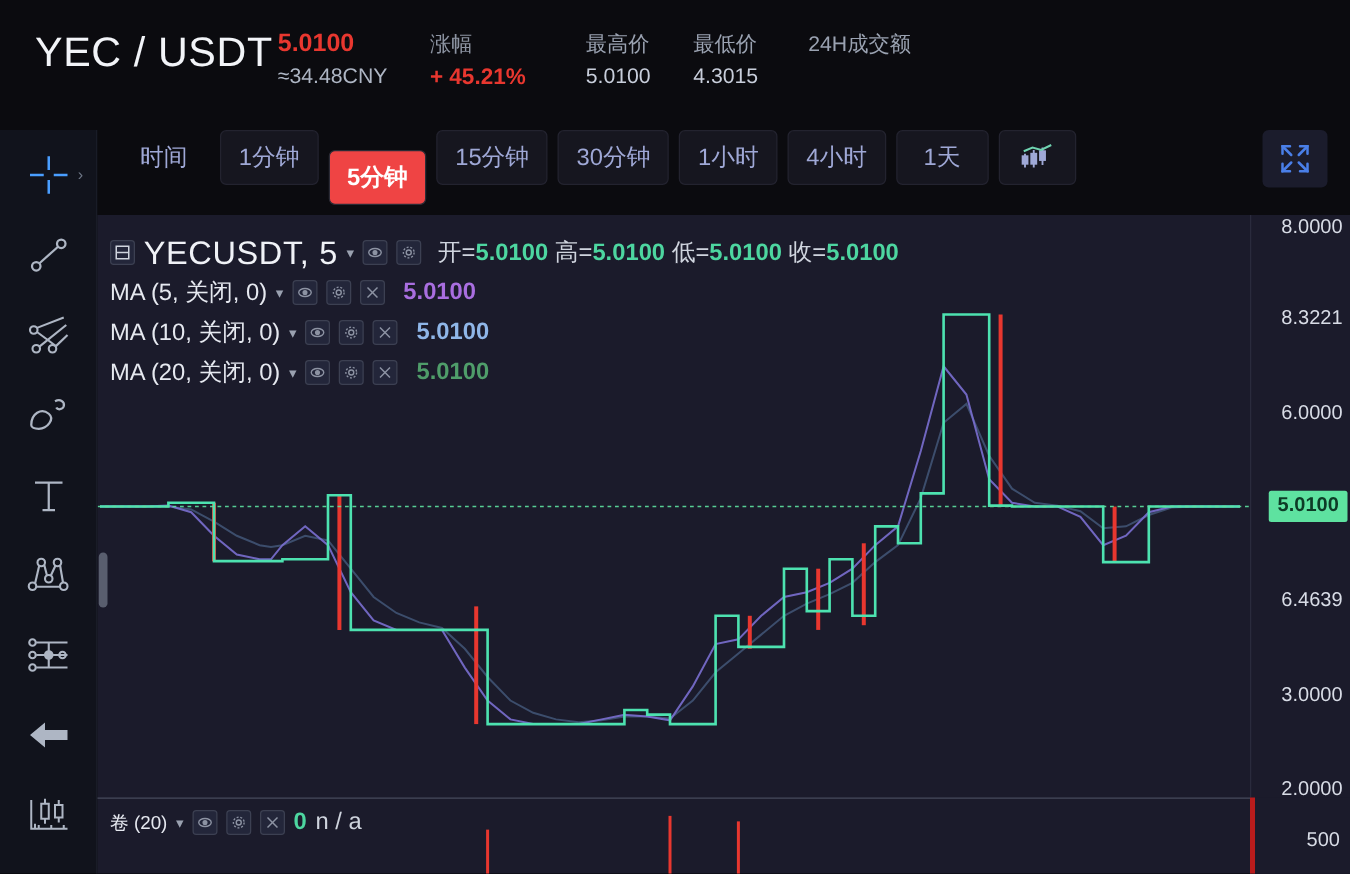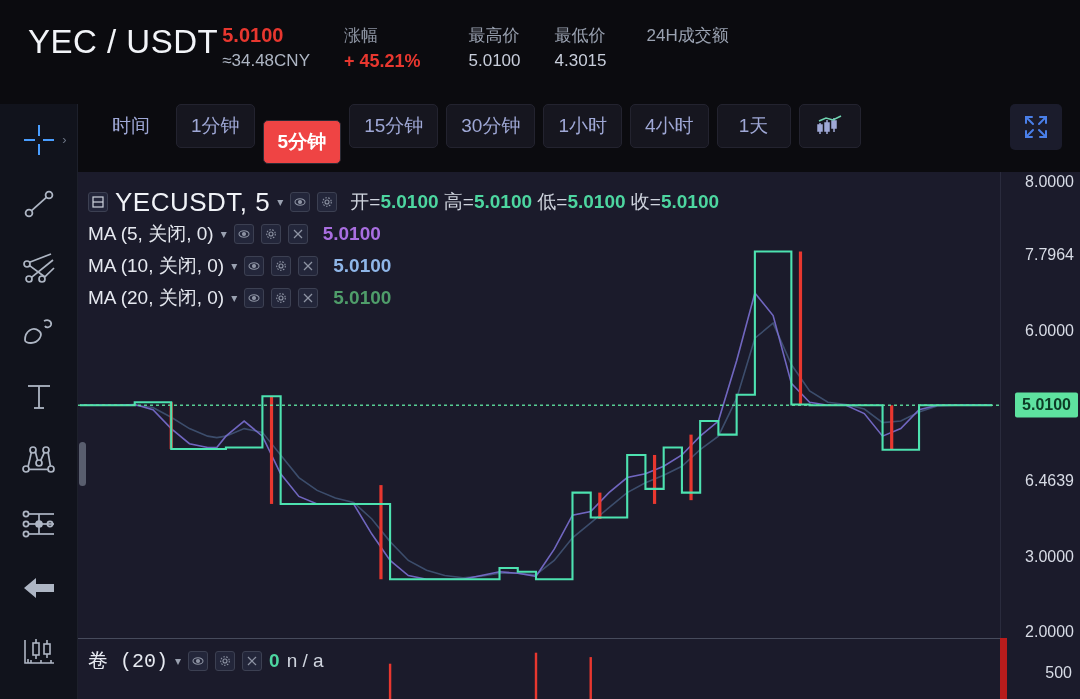--- a/index.html
+++ b/index.html
@@ -82,41 +82,41 @@
     position:absolute; right:6px; font-size:16px; color:#d8dce6; white-space:nowrap;
     transform:translateY(-50%);
   }
   .axis .tag{
     position:absolute; right:2px; transform:translateY(-50%);
     background:#5ee2a0; color:#0d3b26; font-size:16px; font-weight:bold;
     padding:3px 7px 4px 7px; border-radius:2px; white-space:nowrap;
   }
   .volaxis{
     position:absolute; right:0; top:466px; width:80px; bottom:0; background:#1b1b2b;
-    border-left:7px solid #b91c1c;
+    border-left:4px solid #b91c1c;
   }
   .volaxis .lbl{ position:absolute; right:8px; top:26px; font-size:16px; color:#d8dce6; }
 
   
   .legend{ position:absolute; left:10px; top:14px; z-index:5; }
   .lgrow{ display:flex; align-items:center; gap:7px; height:32px; white-space:nowrap; }
   .lgrow .sym{ font-size:26px; color:#f0f2f7; letter-spacing:.5px; }
   .lgrow .ma{ font-size:19px; color:#e6e9f0; }
   .caret{ font-size:12px; color:#9aa1b0; }
   .ibox{
     width:20px; height:20px; border:1px solid #3c4052; border-radius:3px;
     display:flex; align-items:center; justify-content:center;
     background:#23263a; cursor:pointer;
   }
   .ohlc{ font-size:19px; color:#cfd4de; margin-left:6px; }
   .ohlc b{ color:#4dd6a0; font-weight:bold; }
   .maval{ font-size:19px; font-weight:bold; margin-left:8px; }
 
   .vlegend{ position:absolute; left:10px; top:8px; z-index:5; display:flex; align-items:center; gap:7px; }
-  .vlegend .vt{ font-size:20px; color:#e6e9f0;font-family:Liberation Mono, monospace; }
+  .vlegend .vt{ font-size:15px; color:#e6e9f0; }
   .vlegend .vv{ font-size:19px; color:#4dd6a0; font-weight:bold; }
   .vlegend .vn{ font-size:19px; color:#cfd4de; }
 
   .scrollnub{
     position:absolute; left:1px; top:270px; width:7px; height:44px;
     background:#6f7585; border-radius:4px; opacity:.75; cursor:pointer;
   }
 </style>
 </head>
 <body>
@@ -432,21 +432,21 @@
             <line x1="10" y1="2" x2="2" y2="10"></line>
           </svg>
       </span>
       <span class="vv">0</span>
       <span class="vn">n / a</span>
     </div>
   </div>
 
   <div class="axis" id="price-axis">
       <span class="lbl" style="top: 10px;">8.0000</span>
-      <span class="lbl" style="top: 83.3333px;">7.7964</span>
+      <span class="lbl" style="top: 83.3333px;">8.3221</span>
       <span class="lbl" style="top: 158.667px;">6.0000</span>
       <span class="lbl" style="top: 309.333px;">6.4639</span>
       <span class="lbl" style="top: 384.667px;">3.0000</span>
       <span class="lbl" style="top: 460px;">2.0000</span>
       <span class="tag" style="top: 233.247px;">5.0100</span>
     </div>
   <div class="volaxis">
     <span class="lbl">500</span>
   </div>
 </div>

